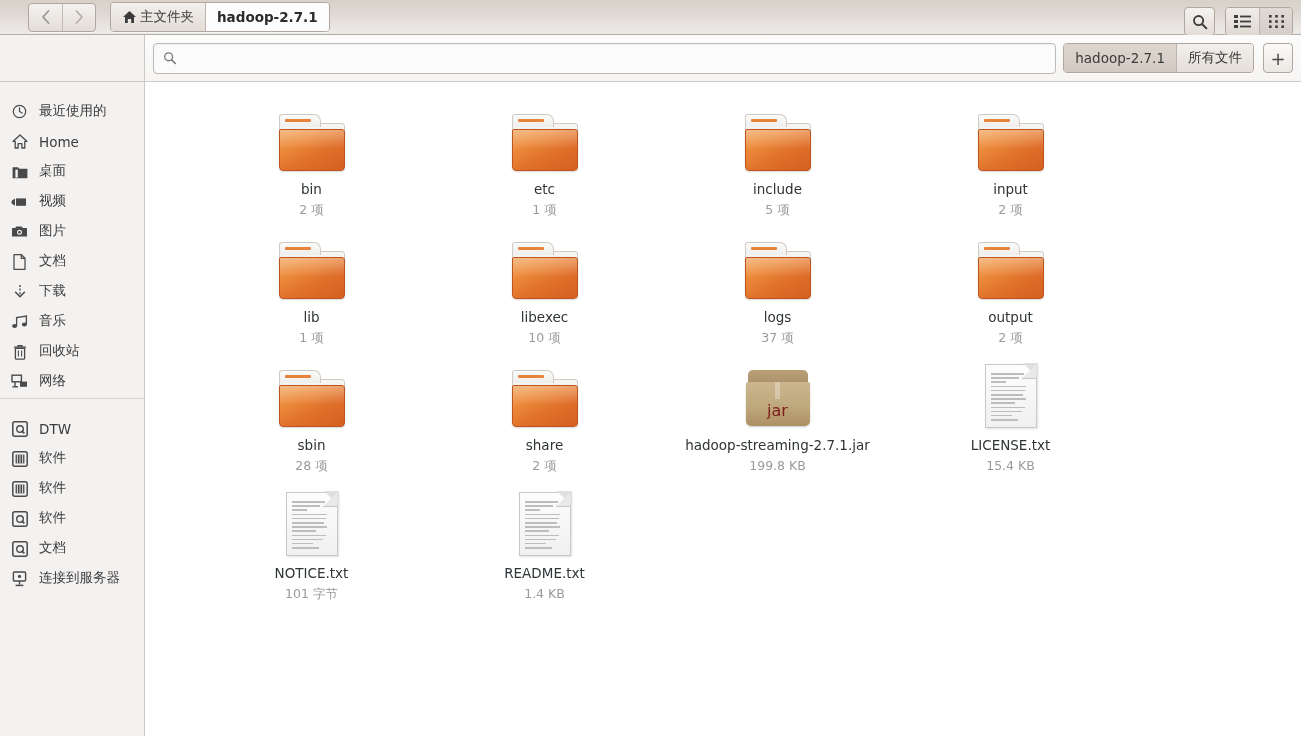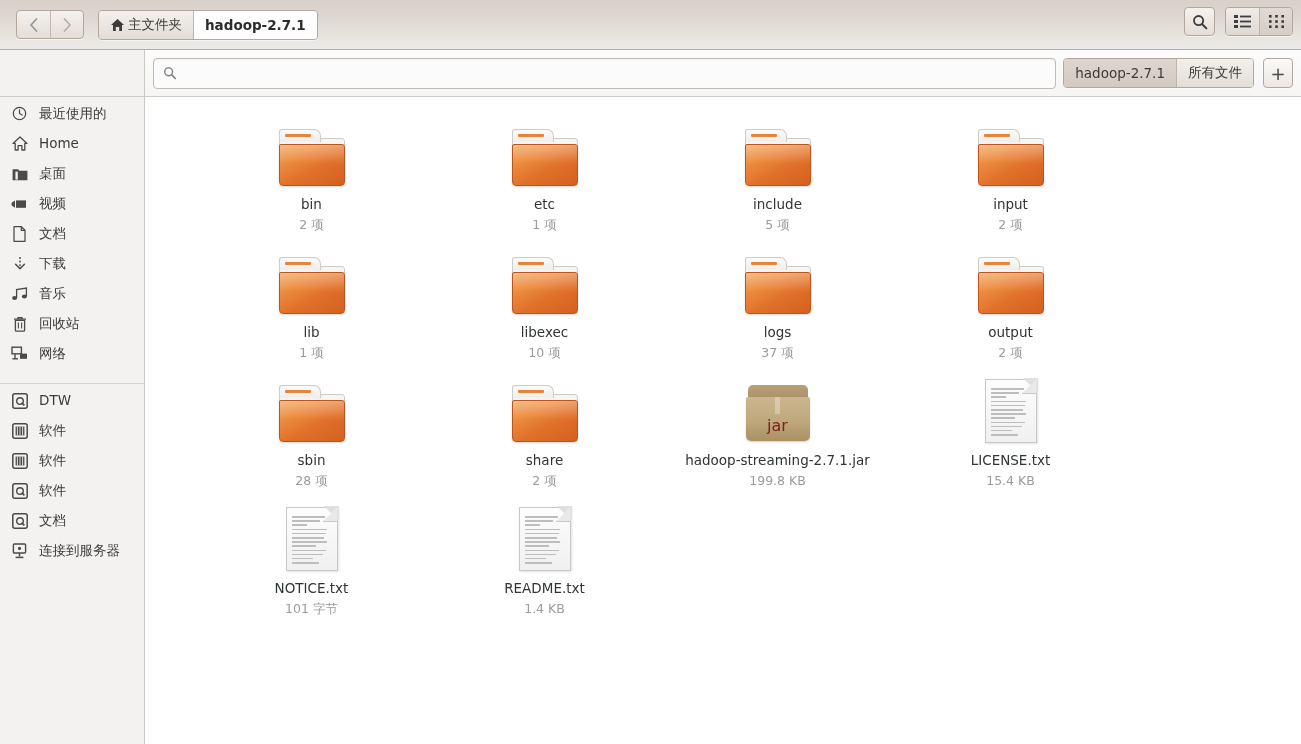--- a/index.html
+++ b/index.html
@@ -6,26 +6,26 @@
   html, body {
     width: 1301px; height: 744px;
     font-family: "DejaVu Sans", "Liberation Sans", sans-serif;
     background: #ffffff;
     overflow: hidden;
   }
 
   
   .headerbar {
     position: relative;
-    height: 50px;
+    height: 35px;
     background: linear-gradient(to bottom, #d8d1ca 0%, #ddd7d1 35%, #e8e4e0 75%, #ecebe9 100%);
     border-bottom: 1px solid #b4aca4;
     display: flex;
     align-items: center;
-    padding: 0 12px;
+    padding: 0 24px;
   }
 
   .nav-group {
     display: flex;
     height: 29px;
     border: 1px solid #b1a79e;
     border-radius: 4px;
     overflow: hidden;
     background: linear-gradient(to bottom, #f4f2f0, #e3ddd7);
     box-shadow: 0 1px 0 rgba(255,255,255,0.6);
@@ -163,21 +163,21 @@
   .body { display: flex; height: 654px; }
 
   .sidebar {
     width: 145px;
     background: #f4f2f1;
     border-right: 1px solid #ccc7c2;
     padding-top: 8px;
     overflow: hidden;
   }
   .side-item {
-    display: flex; align-items: flex-start;
+    display: flex; align-items: flex-end;
     height: 30px;
     padding-left: 11px;
     gap: 11px;
     font-size: 13.5px;
     color: #3b3b3b;
     cursor: default;
   }
   .side-item .ico {
     width: 17px; height: 17px;
     display: flex; align-items: center; justify-content: center;
@@ -442,20 +442,30 @@
     <div class="side-item">
       <span class="ico">
         <svg width="17" height="12" viewBox="0 0 17 12">
           <rect x="5" y="2.4" width="10" height="7.4" fill="#4a4a4a"></rect>
           <path d="M4 2.4 L4 9.8 L0.6 7.4 L0.6 4.8 Z" fill="#4a4a4a"></path>
         </svg>
       </span>
       <span>视频</span>
     </div>
 
+    <div class="side-item">
+      <span class="ico">
+        <svg width="17" height="13" viewBox="0 0 17 13">
+          <path d="M1 3 h3.2 l1.1 -1.6 h5.4 l1.1 1.6 h4.2 v8.6 h-15 z" fill="#4a4a4a"></path>
+          <circle cx="8.5" cy="7.2" r="2.5" fill="#f4f2f1"></circle>
+          <circle cx="8.5" cy="7.2" r="1.3" fill="#4a4a4a"></circle>
+        </svg>
+      </span>
+      <span>图片</span>
+    </div>
 
     <div class="side-item">
       <span class="ico">
         <svg width="13" height="16" viewBox="0 0 13 16">
           <path d="M1 0.7 h7.4 l3.6 3.6 v11 h-11 z" fill="none" stroke="#4a4a4a" stroke-width="1.25" stroke-linejoin="round"></path>
           <path d="M8.3 0.8 L8.3 4.4 L11.9 4.4" fill="none" stroke="#4a4a4a" stroke-width="1.25"></path>
         </svg>
       </span>
       <span>文档</span>
     </div>

